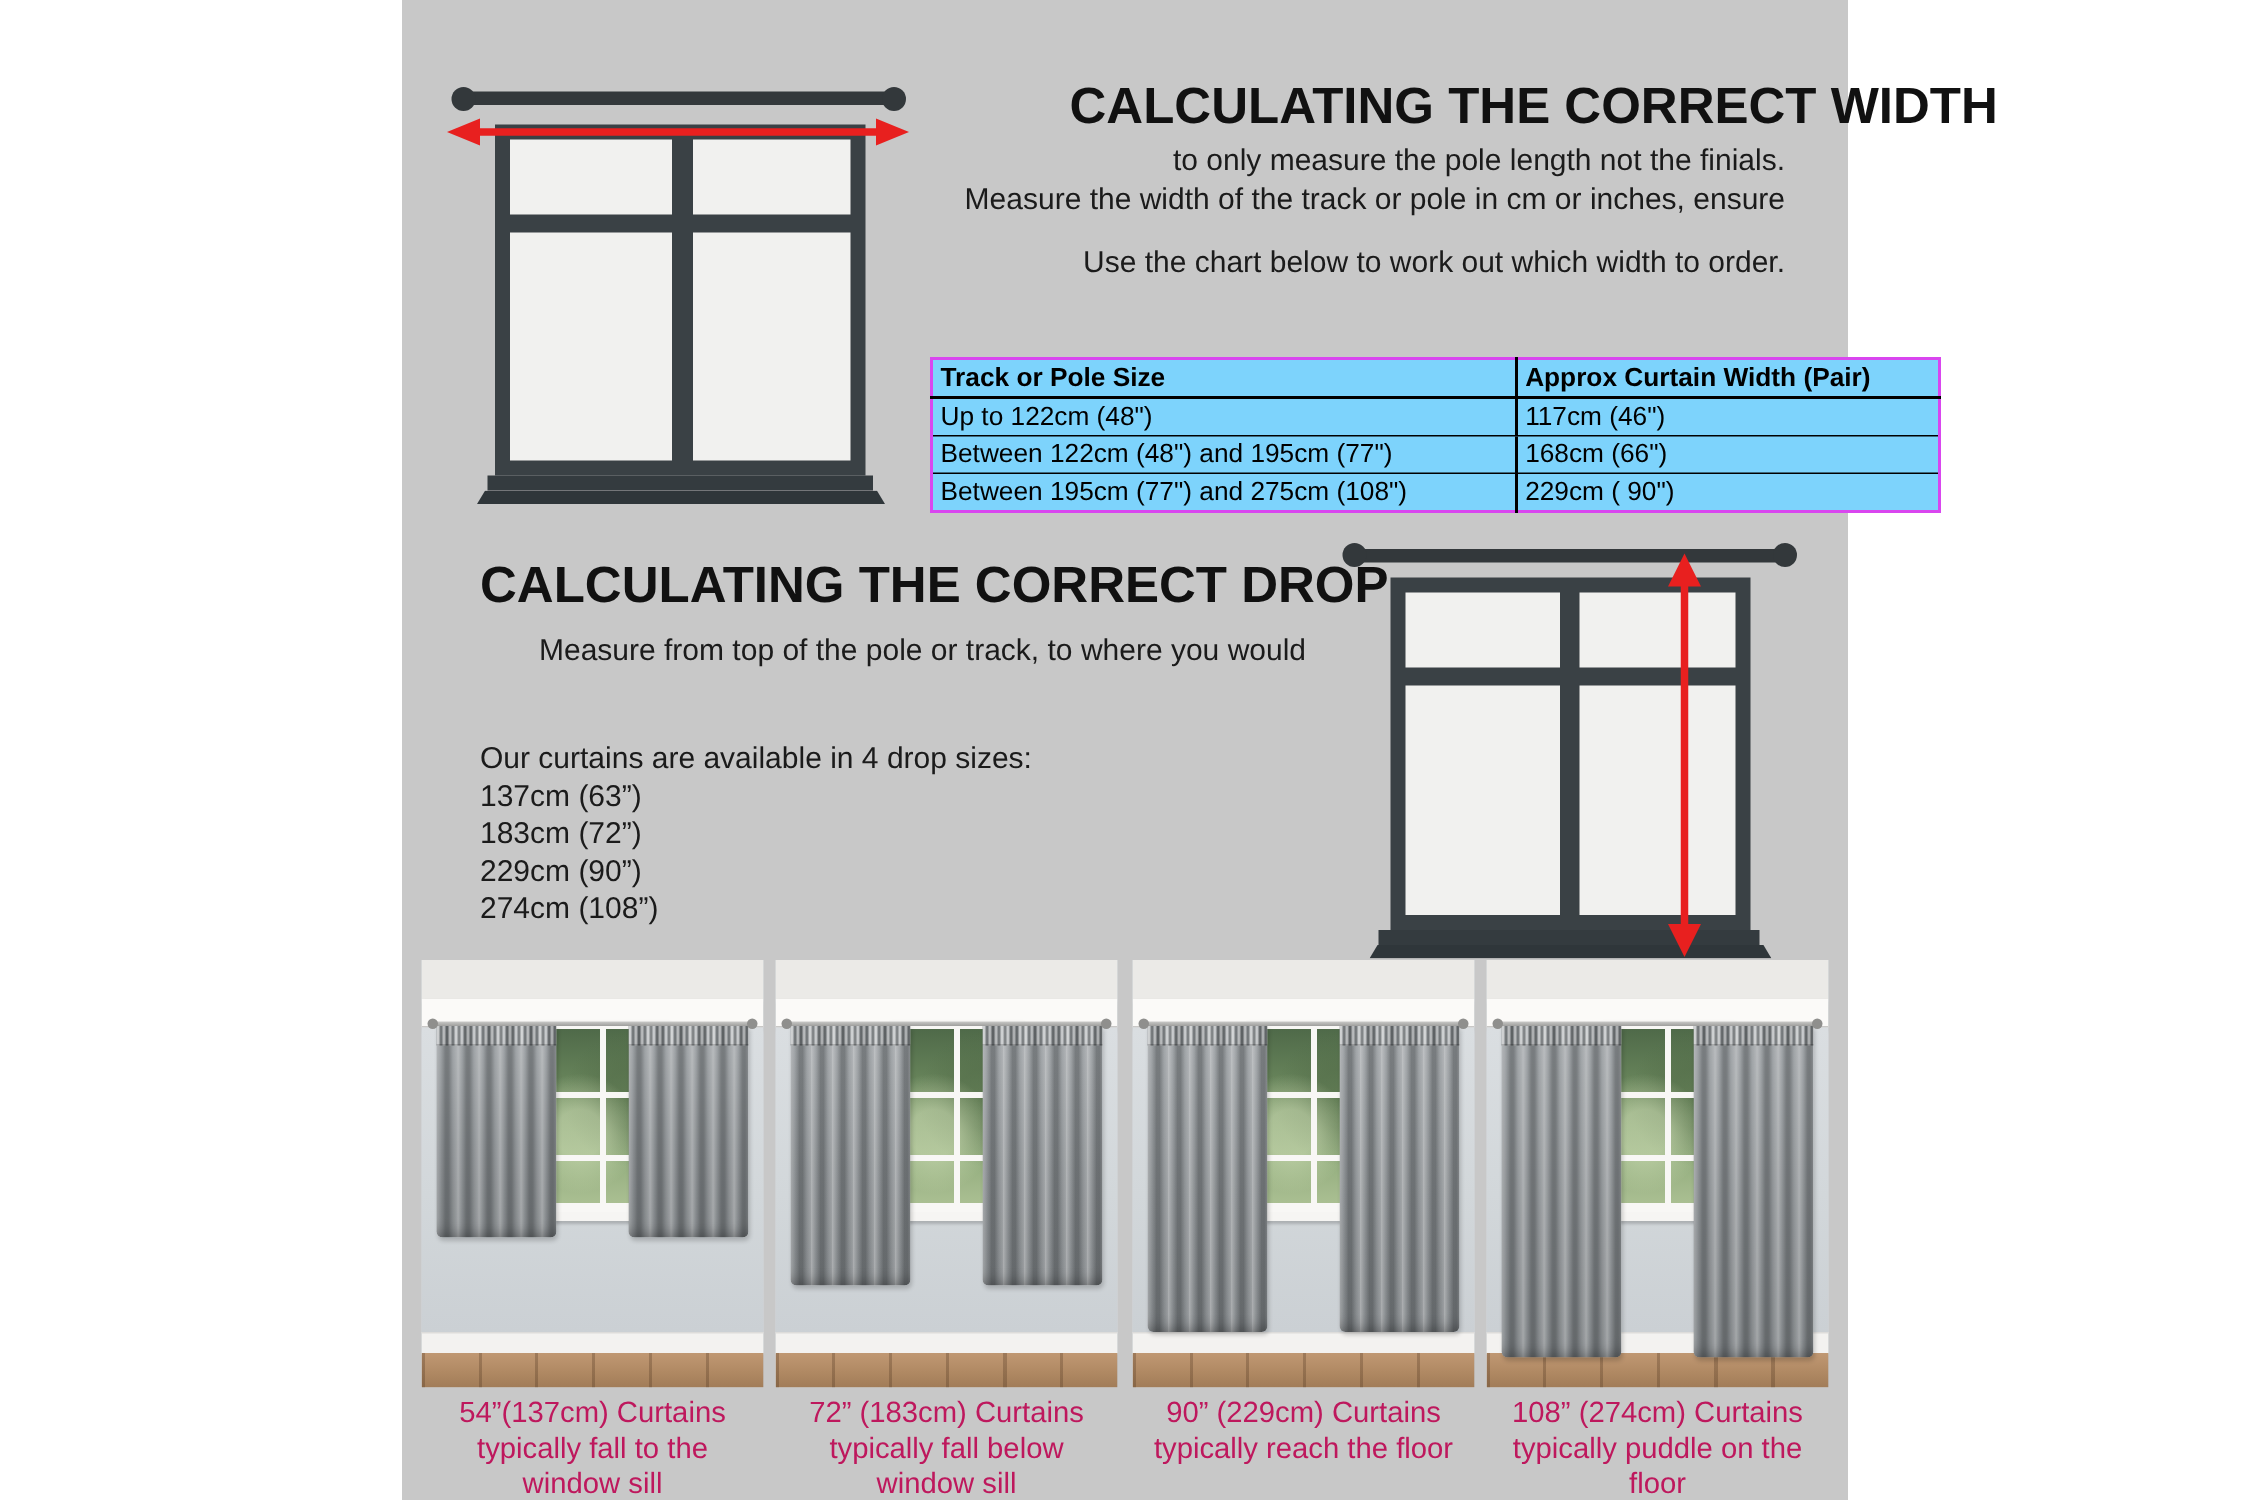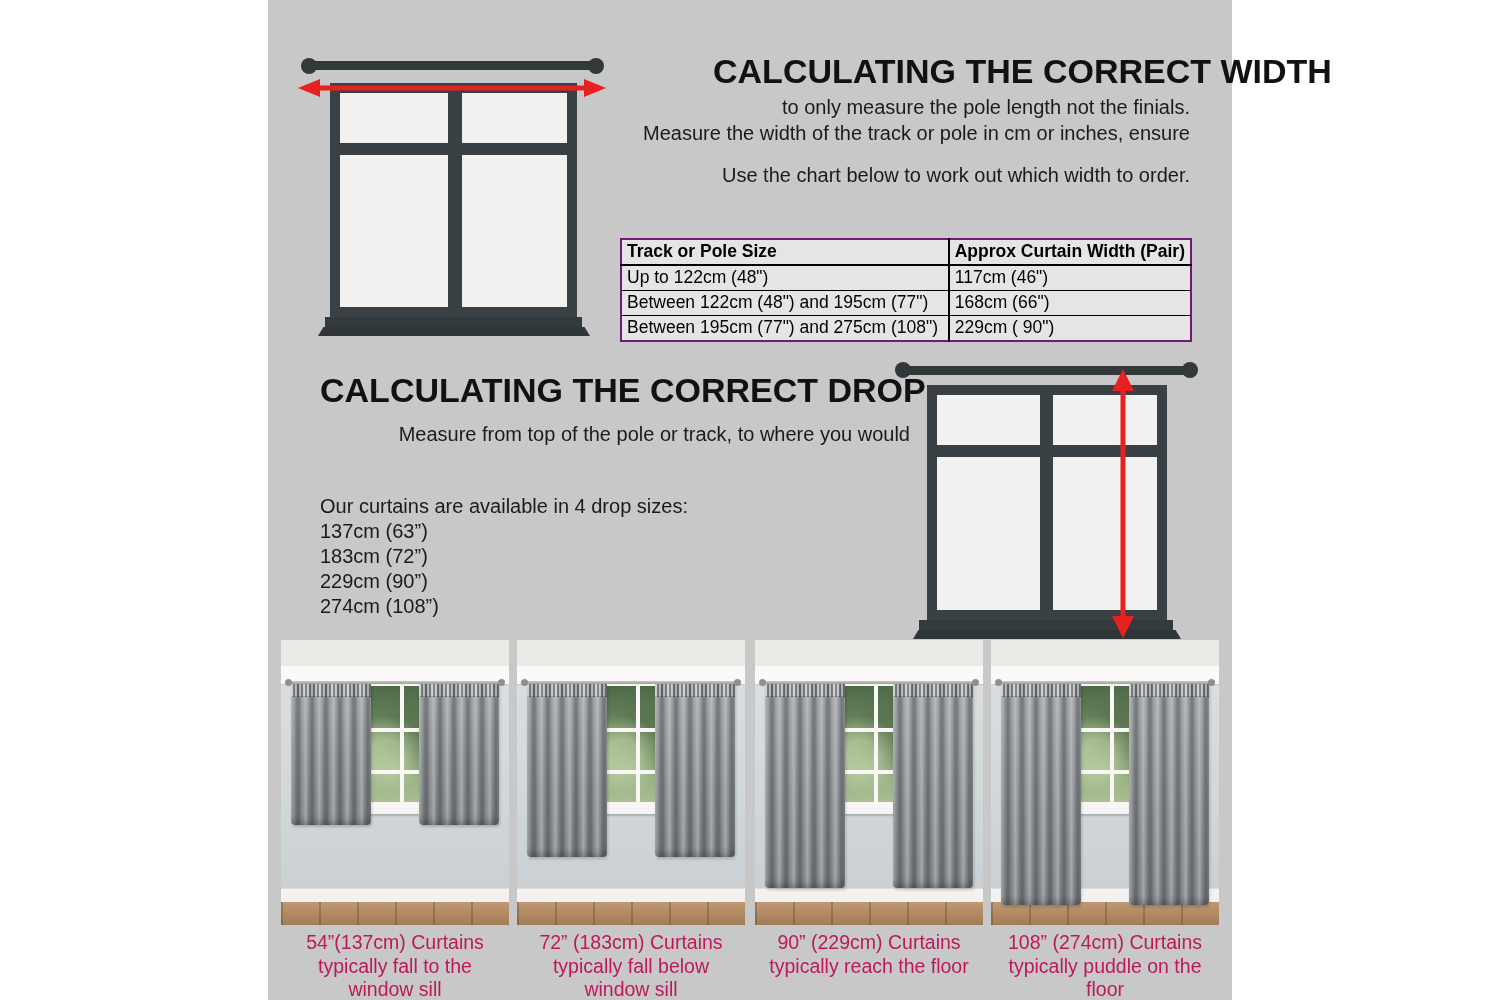--- a/index.html
+++ b/index.html
@@ -18,29 +18,29 @@
   
   .h-title{
     position:absolute;font-size:34px;font-weight:bold;letter-spacing:0;
     white-space:nowrap;color:#111;
   }
   .h-width{left:445px;top:52px;width:520px;text-align:center;}
   .h-drop{left:52px;top:371px;text-align:left;}
   .para{position:absolute;font-size:20px;line-height:26px;color:#1b1b1b;}
   .p-width-intro{left:352px;top:94px;width:570px;text-align:right;}
   .p-width-hint{left:352px;top:162px;width:570px;text-align:right;}
-  .p-drop-intro{left:52px;top:421px;width:590px;text-align:right;}
+  .p-drop-intro{left:52px;top:421px;width:590px;text-align:center;}
   .p-drop-sizes{left:52px;top:494px;width:590px;text-align:left;line-height:25px;}
 
   
   .size-table{
-    position:absolute;left:352px;top:238px;width:572px;
-    border-collapse:collapse;background:#e5e5e5;
+    position:absolute;left:352px;top:238px;width:674px;
+    border-collapse:collapse;background:#7dd3fc;
     font-size:17.5px;color:#000;
-    border:2px solid #701a75;
+    border:2px solid #d946ef;
   }
   .size-table th,.size-table td{
     border:1px solid #000;padding:1px 5px 2px 5px;text-align:left;
     height:21px;white-space:nowrap;
   }
   .size-table th{font-weight:bold;border-bottom:2px solid #000;}
   .size-table th:first-child,.size-table td:first-child{border-right:2px solid #000;width:58%;}
 
   
   .illus-pole{position:absolute;height:9px;background:#33383b;border-radius:4px;}

